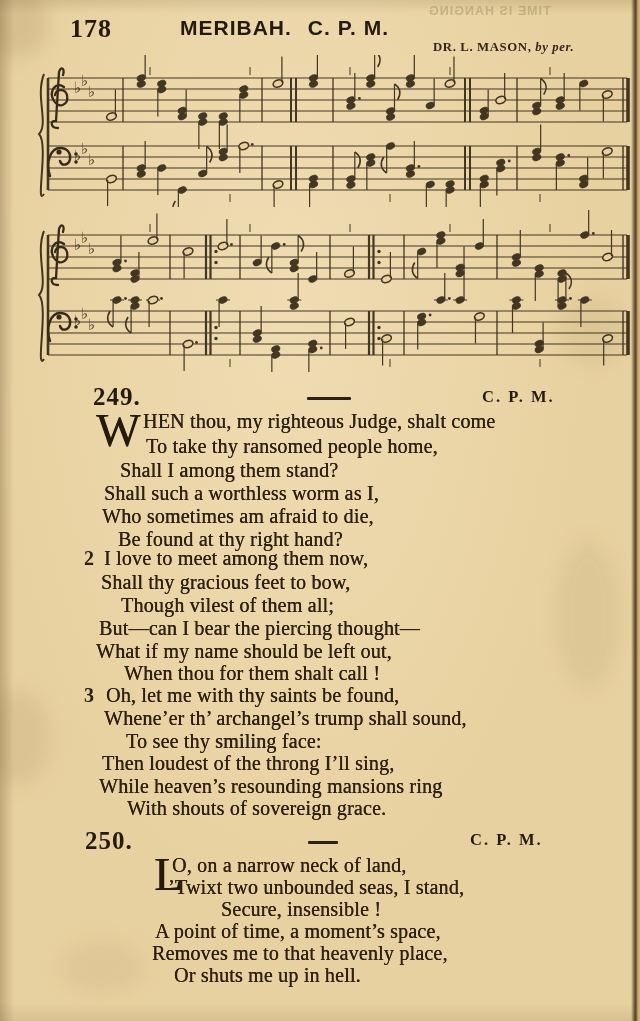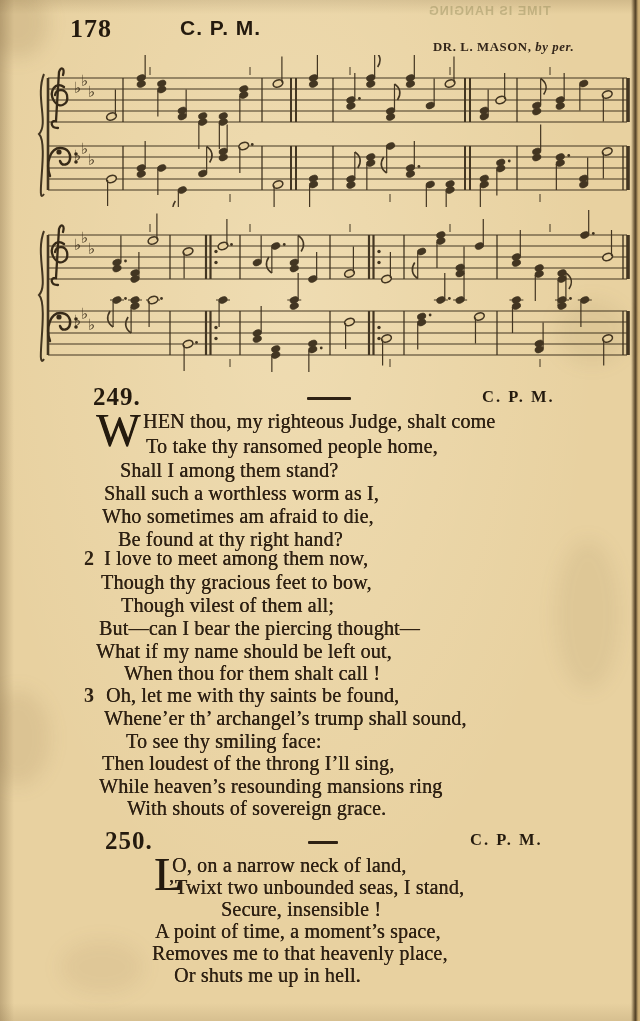--- a/index.html
+++ b/index.html
@@ -45,20 +45,21 @@
 <div class="edge-right"></div>
 <div class="stain" style="top:-12px;left:-12px;width:60px;height:70px;background:rgba(110,85,45,.14);"></div>
 <div class="stain" style="top:690px;left:-14px;width:64px;height:96px;background:rgba(130,100,55,.12);"></div>
 <div class="stain" style="top:300px;left:556px;width:72px;height:64px;background:rgba(120,95,50,.09);"></div>
 <div class="stain" style="top:540px;left:556px;width:64px;height:150px;background:rgba(120,100,60,.09);"></div>
 <div class="stain" style="top:940px;left:60px;width:84px;height:54px;background:rgba(125,95,50,.08);"></div>
 
 <div class="txt bleed" style="top:4px;left:428px;">TIME IS HANGING</div>
 <div class="txt pagenum" style="top:14px;left:33px;margin-left:37px;">178</div>
 <div class="txt title" style="top:16px;left:180px;">
+  <span>MERIBAH.</span>
   <span>C. P. M.</span>
 </div>
 <div class="txt attrib" style="top:40px;left:433px;">
   <span>DR. L. MASON,</span>
   <i>by per.</i>
 </div>
 
 <div id="music-root">
     <svg width="640" height="152" class="music" style="top: 55px;">
       <g stroke="#372a18" fill="none" stroke-width="1.1" opacity="0.93">
@@ -435,35 +436,35 @@
       <text x="74" y="116" font-size="15" fill="#372a18" font-family="&quot;DejaVu Sans&quot;, sans-serif">♭</text>
       <text x="81" y="109" font-size="15" fill="#372a18" font-family="&quot;DejaVu Sans&quot;, sans-serif">♭</text>
       <text x="88" y="120" font-size="15" fill="#372a18" font-family="&quot;DejaVu Sans&quot;, sans-serif">♭</text>
     </svg>
   </div>
 
 <div class="txt hymn-num" style="top:383px;left:93px;">249.</div>
 <div class="rule" style="top:397px;left:307px;width:44px;"></div>
 <div class="txt hymn-meter" style="top:387px;left:482px;">C. P. M.</div>
 
-<div class="txt hymn-num" style="top:827px;left:85px;margin-left:20px;">250.</div>
+<div class="txt hymn-num" style="top:827px;left:85px;">250.</div>
 <div class="rule" style="top:841px;left:308px;width:30px;"></div>
 <div class="txt hymn-meter" style="top:830px;left:470px;">C. P. M.</div>
 
 <div id="verses-root">
     <div class="dropcap" style="left: 96px; top: 408px;">W</div>
     <div class="line" style="left: 143px; top: 410px;">HEN thou, my righteous Judge, shalt come</div>
     <div class="line" style="left: 146px; top: 435px;">To take thy ransomed people home,</div>
     <div class="line" style="left: 120px; top: 459px; font-family: Liberation Serif, serif;">Shall I among them stand?</div>
     <div class="line" style="left: 104px; top: 482px;">Shall such a worthless worm as I,</div>
     <div class="line" style="left: 102px; top: 505px;">Who sometimes am afraid to die,</div>
     <div class="line" style="left: 118px; top: 528px;">Be found at thy right hand?</div>
     <div class="vnum" style="left: 84px; top: 547px;">2</div>
     <div class="line" style="left: 104px; top: 547px;">I love to meet among them now,</div>
-    <div class="line" style="left: 101px; top: 571px;">Though thy gracious feet to bow,</div>
+    <div class="line" style="left: 101px; top: 571px;">Shall thy gracious feet to bow,</div>
     <div class="line" style="left: 121px; top: 594px;">Though vilest of them all;</div>
     <div class="line" style="left: 99px; top: 617px;">But—can I bear the piercing thought—</div>
     <div class="line" style="left: 96px; top: 640px;">What if my name should be left out,</div>
     <div class="line" style="left: 124px; top: 662px;">When thou for them shalt call !</div>
     <div class="vnum" style="left: 84px; top: 684px;">3</div>
     <div class="line" style="left: 106px; top: 684px;">Oh, let me with thy saints be found,</div>
     <div class="line" style="left: 104px; top: 707px;">Whene’er th’ archangel’s trump shall sound,</div>
     <div class="line" style="left: 126px; top: 730px;">To see thy smiling face:</div>
     <div class="line" style="left: 102px; top: 752px;">Then loudest of the throng I’ll sing,</div>
     <div class="line" style="left: 99px; top: 775px;">While heaven’s resounding mansions ring</div>

